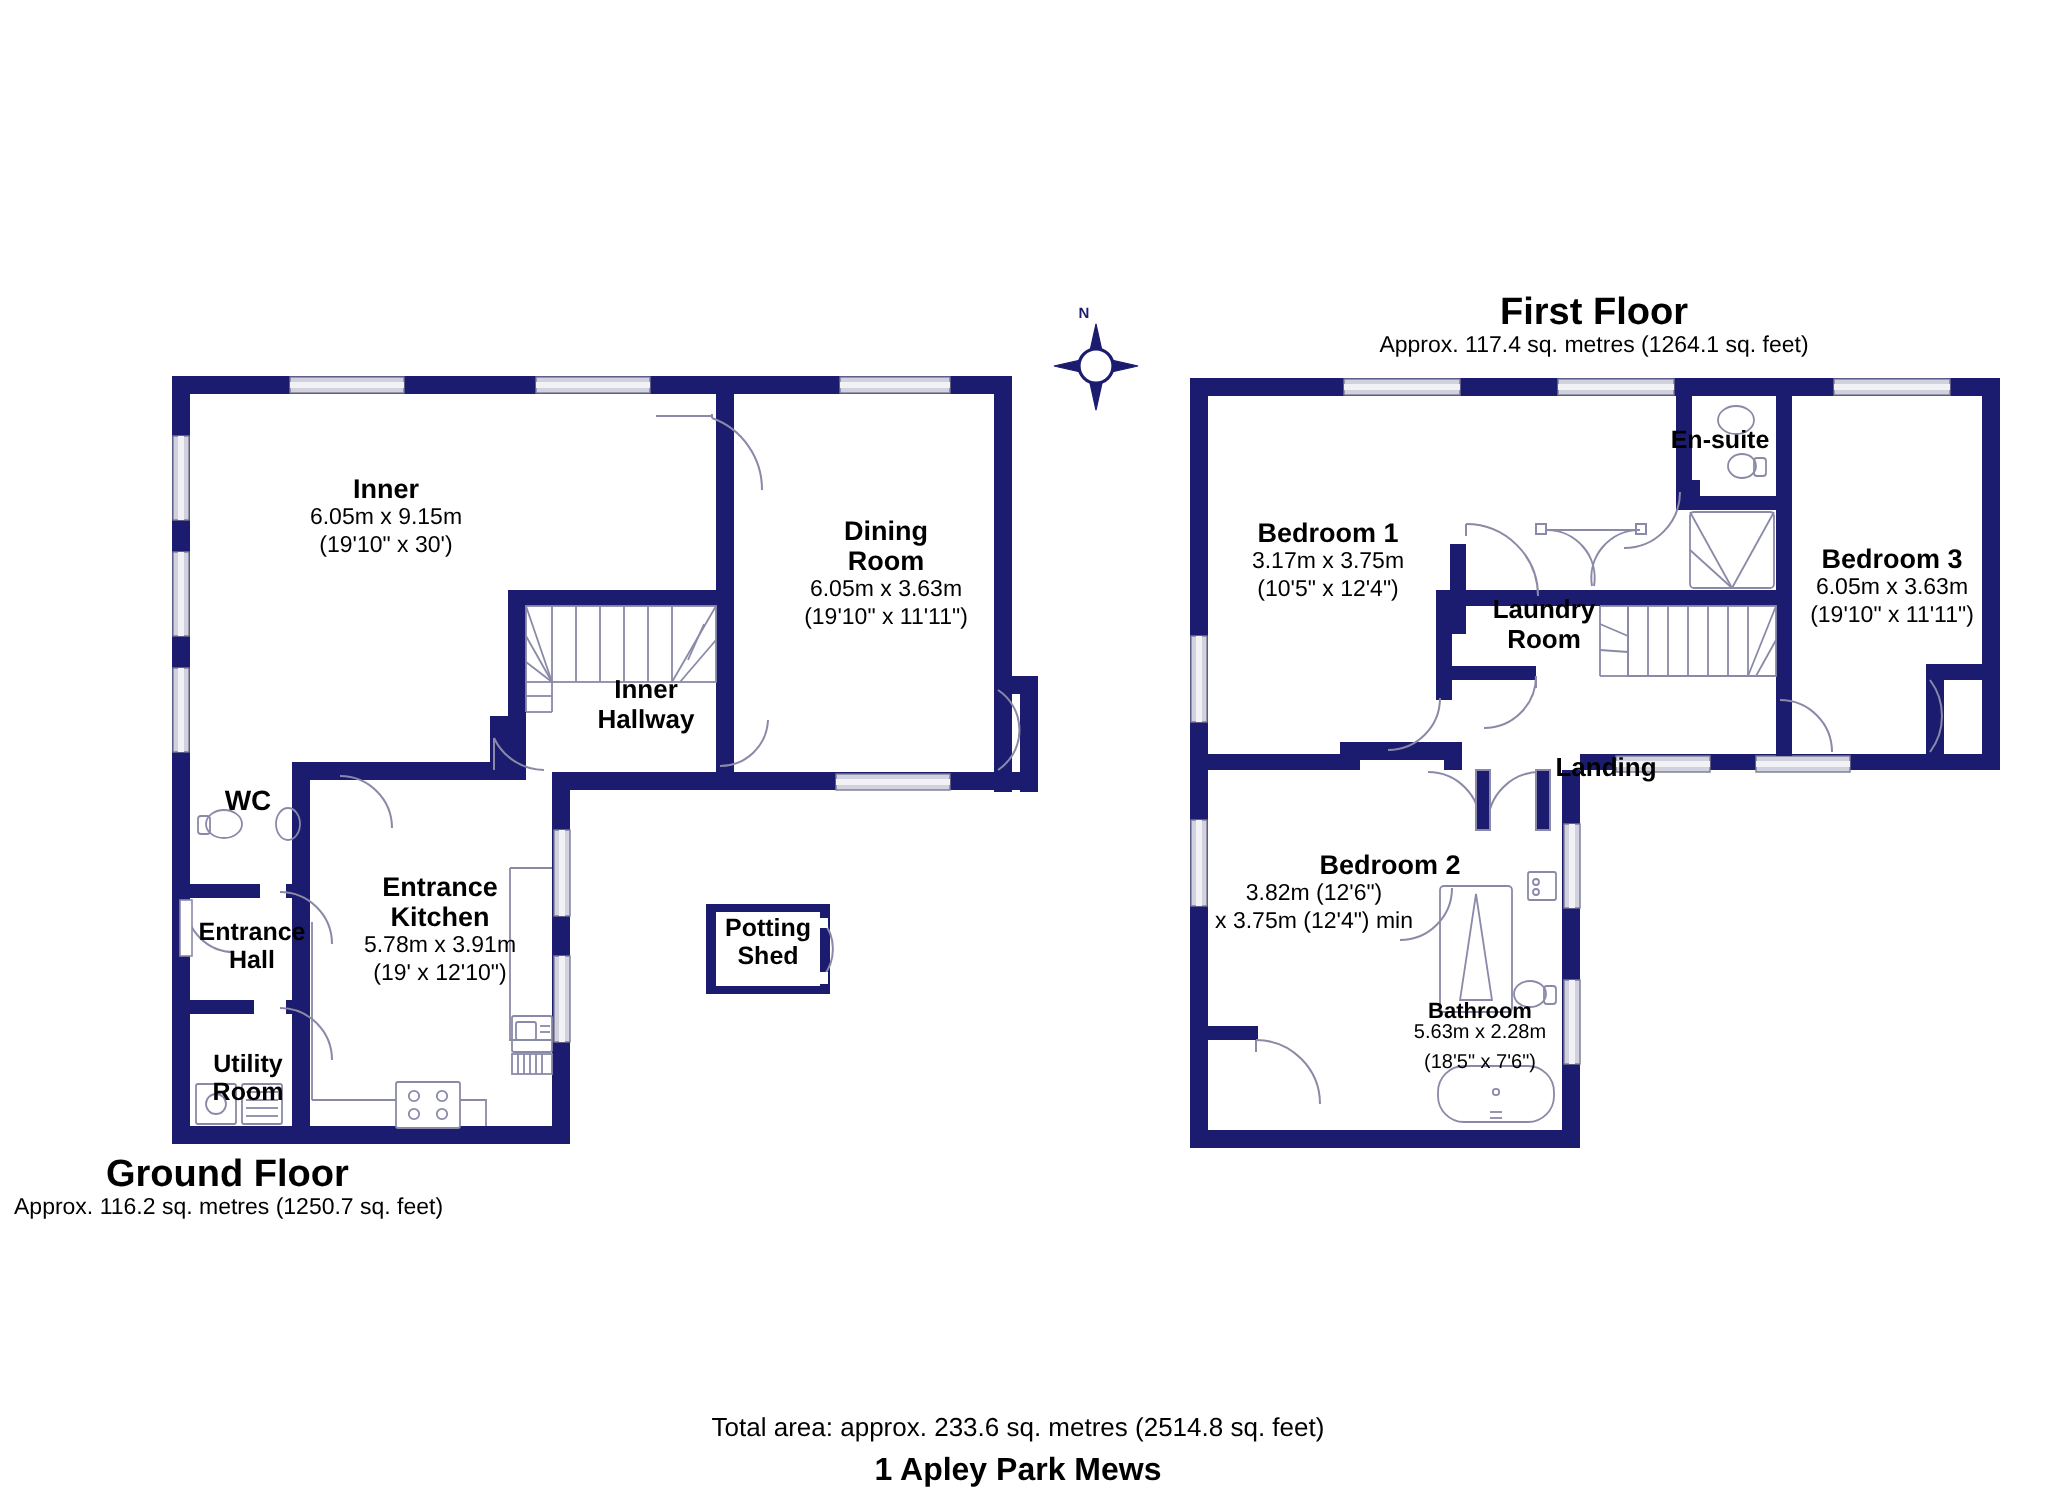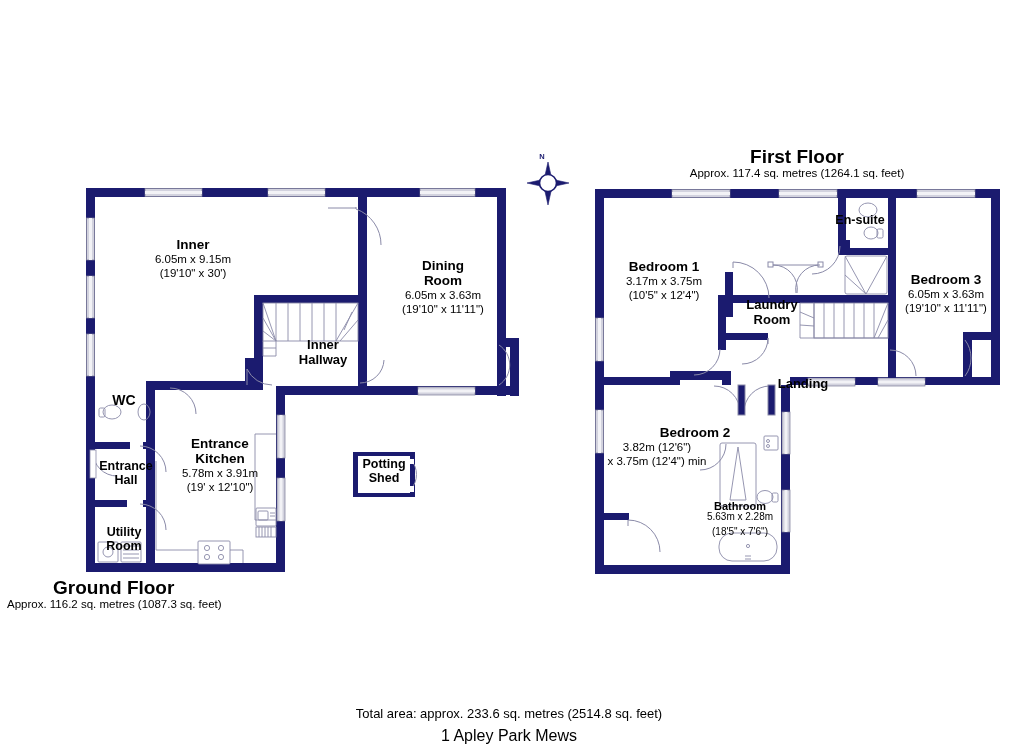--- a/index.html
+++ b/index.html
@@ -44,21 +44,21 @@
     font-weight: bold;
     font-size: 19px;
   }
   .floor-sub {
     font-size: 11.5px;
   }
   .total-line {
     font-size: 13px;
   }
   .addr-line {
-    font-weight: normal;
+    font-weight: bold;
     font-size: 16px;
   }
   .compass-n {
     font-size: 7.5px;
     font-weight: bold;
     color: #1b1b6f;
   }
   .lbl-sm { font-size: 12.5px; font-weight: bold; }
   .lbl-md { font-size: 13px; font-weight: bold; }
 </style>
@@ -419,21 +419,21 @@
 
 <div class="txt ctr rm-name" style="left:220px; top:436px;">Entrance</div>
 <div class="txt ctr rm-name" style="left:220px; top:451px;">Kitchen</div>
 <div class="txt ctr rm-dim" style="left:220px; top:467px;">5.78m x 3.91m</div>
 <div class="txt ctr rm-dim" style="left:220px; top:481px;">(19' x 12'10")</div>
 
 <div class="txt ctr lbl-sm" style="left:384px; top:457px;">Potting</div>
 <div class="txt ctr lbl-sm" style="left:384px; top:471px;">Shed</div>
 
 <div class="txt floor-title" style="left:53px; top:577px;">Ground Floor</div>
-<div class="txt floor-sub" style="left:7px; top:598px;">Approx. 116.2 sq. metres (1087.3 sq. feet)</div>
+<div class="txt floor-sub" style="left:7px; top:598px;">Approx. 116.2 sq. metres (1250.7 sq. feet)</div>
 
 <div class="txt ctr floor-title" style="left:797px; top:146px;">First Floor</div>
 <div class="txt ctr floor-sub" style="left:797px; top:167px;">Approx. 117.4 sq. metres (1264.1 sq. feet)</div>
 
 <div class="txt ctr rm-name" style="left:664px; top:259px;">Bedroom 1</div>
 <div class="txt ctr rm-dim" style="left:664px; top:275px;">3.17m x 3.75m</div>
 <div class="txt ctr rm-dim" style="left:664px; top:289px;">(10'5" x 12'4")</div>
 
 <div class="txt ctr rm-name" style="left:946px; top:272px;">Bedroom 3</div>
 <div class="txt ctr rm-dim" style="left:946px; top:288px;">6.05m x 3.63m</div>

